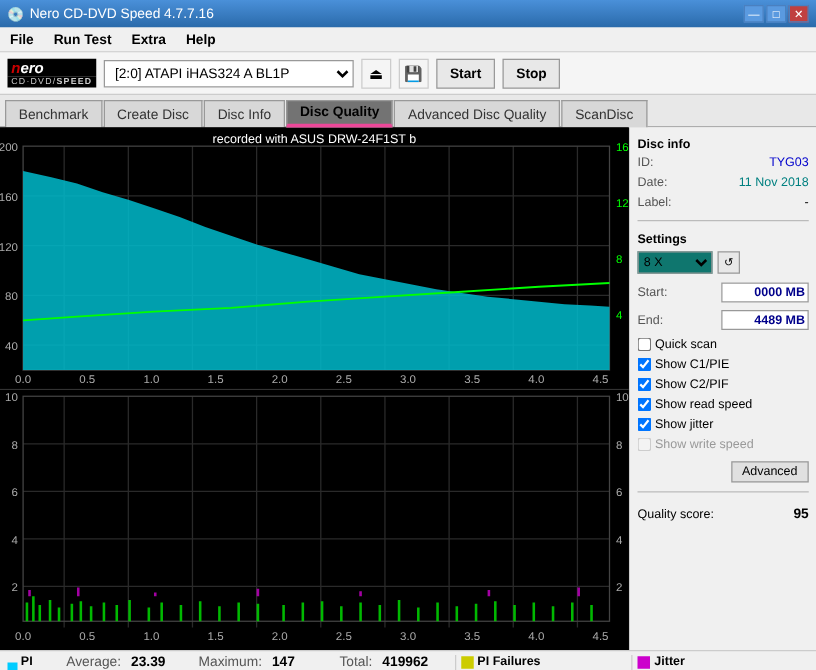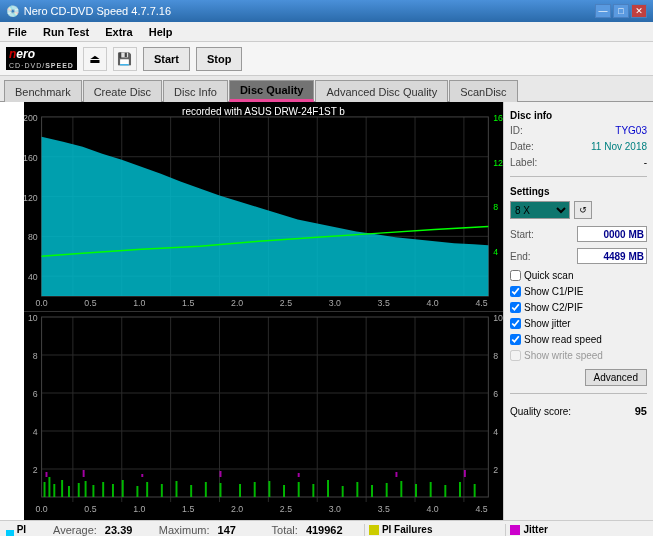--- a/index.html
+++ b/index.html
@@ -23,21 +23,21 @@
 
     
     .tabs { background: #e8e8e8; border-bottom: 1px solid #999; display: flex; padding: 4px 4px 0; gap: 1px; height: 26px; }
     .tab { padding: 2px 10px; border: 1px solid #999; border-bottom: none; cursor: pointer; font-size: 11px; background: #d8d8d8; color: #333; height: 22px; display: flex; align-items: center; }
     .tab.active { background: #737373; font-weight: bold; color: #000; border-bottom: 3px solid #ec4899; margin-bottom: -1px; z-index: 1; }
 
     
     .main { display: flex; height: 418px; background: white; }
 
     
-    .chart-area { flex: 1; background: #000; position: relative; margin-left: 24px; }
+    .chart-area { flex: 1; background: #000; position: relative; }
     .chart-title { position: absolute; top: 4px; left: 50%; transform: translateX(-50%); color: white; font-size: 10px; text-align: center; white-space: nowrap; }
     
     .top-chart { background: #000; position: relative; height: 210px; border-bottom: 1px solid #333; }
     .bottom-chart { background: #000; position: relative; height: 208px; }
 
     
     .chart-svg { width: 100%; height: 100%; }
 
     
     .right-panel { width: 150px; background: #f0f0f0; border-left: 1px solid #ccc; padding: 6px; display: flex; flex-direction: column; gap: 4px; font-size: 10px; }
@@ -103,20 +103,23 @@
   <span class="menu-item">Help</span>
 </div>
 
 <div class="toolbar">
   <div style="display:flex; flex-direction:column; line-height:1;">
     <span style="background:#000; color:#fff; font-size:12px; font-weight:bold; padding:1px 3px; font-style:italic;">
       <span style="color:#cc0000;">n</span><span style="color:#fff;">ero</span>
     </span>
     <span style="background:#000; color:#ccc; font-size:7px; padding:1px 3px; letter-spacing:1px;">CD·DVD/<span style="font-weight:bold;">SPEED</span></span>
   </div>
+  <select class="drive-select">
+    <option>[2:0]  ATAPI iHAS324  A BL1P</option>
+  </select>
   <button class="toolbar-icon-btn">⏏</button>
   <button class="toolbar-icon-btn">💾</button>
   <button class="toolbar-btn">Start</button>
   <button class="toolbar-btn">Stop</button>
 </div>
 
 <div class="tabs">
   <div class="tab">
       <span>Benchmark</span>
     </div>
@@ -332,25 +335,25 @@
     <div class="checkbox-row">
       <input type="checkbox" checked="" style="">
       <span class="checkbox-label">Show C1/PIE</span>
     </div>
     <div class="checkbox-row">
       <input type="checkbox" checked="" style="">
       <span class="checkbox-label">Show C2/PIF</span>
     </div>
     <div class="checkbox-row">
       <input type="checkbox" checked="" style="">
+      <span class="checkbox-label">Show read speed</span>
+    </div>
+    <div class="checkbox-row">
+      <input type="checkbox" checked="" style="">
       <span class="checkbox-label">Show jitter</span>
-    </div>
-    <div class="checkbox-row">
-      <input type="checkbox" checked="" style="">
-      <span class="checkbox-label">Show read speed</span>
     </div>
     <div class="checkbox-row">
       <input type="checkbox" disabled="" style="">
       <span class="checkbox-label disabled">Show write speed</span>
     </div>
 
     <button class="advanced-btn">Advanced</button>
 
     <div class="divider"></div>
 

